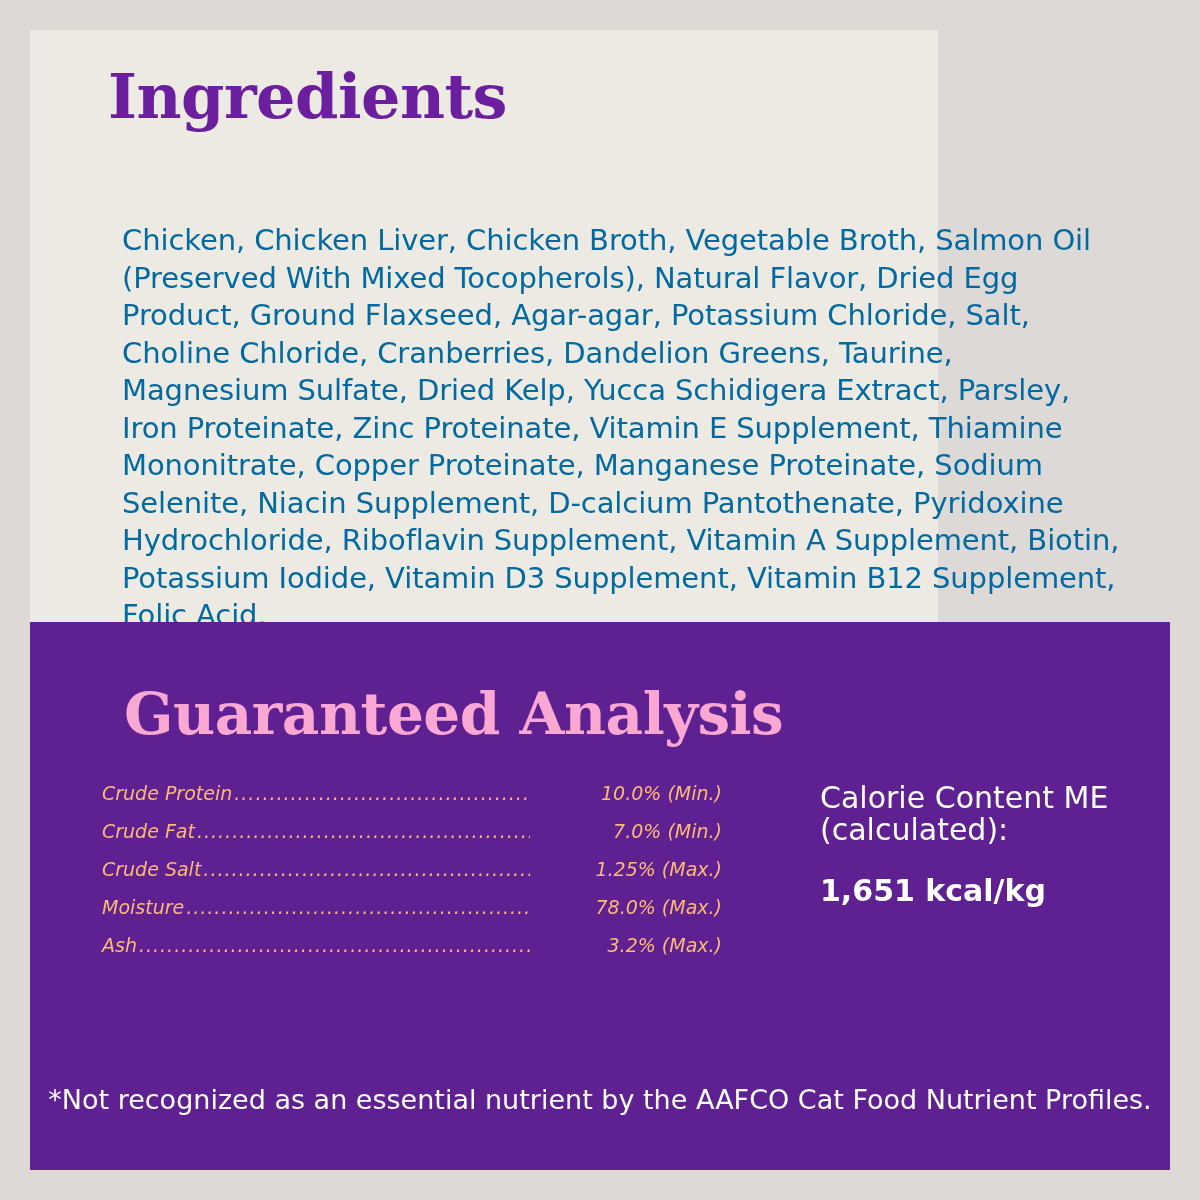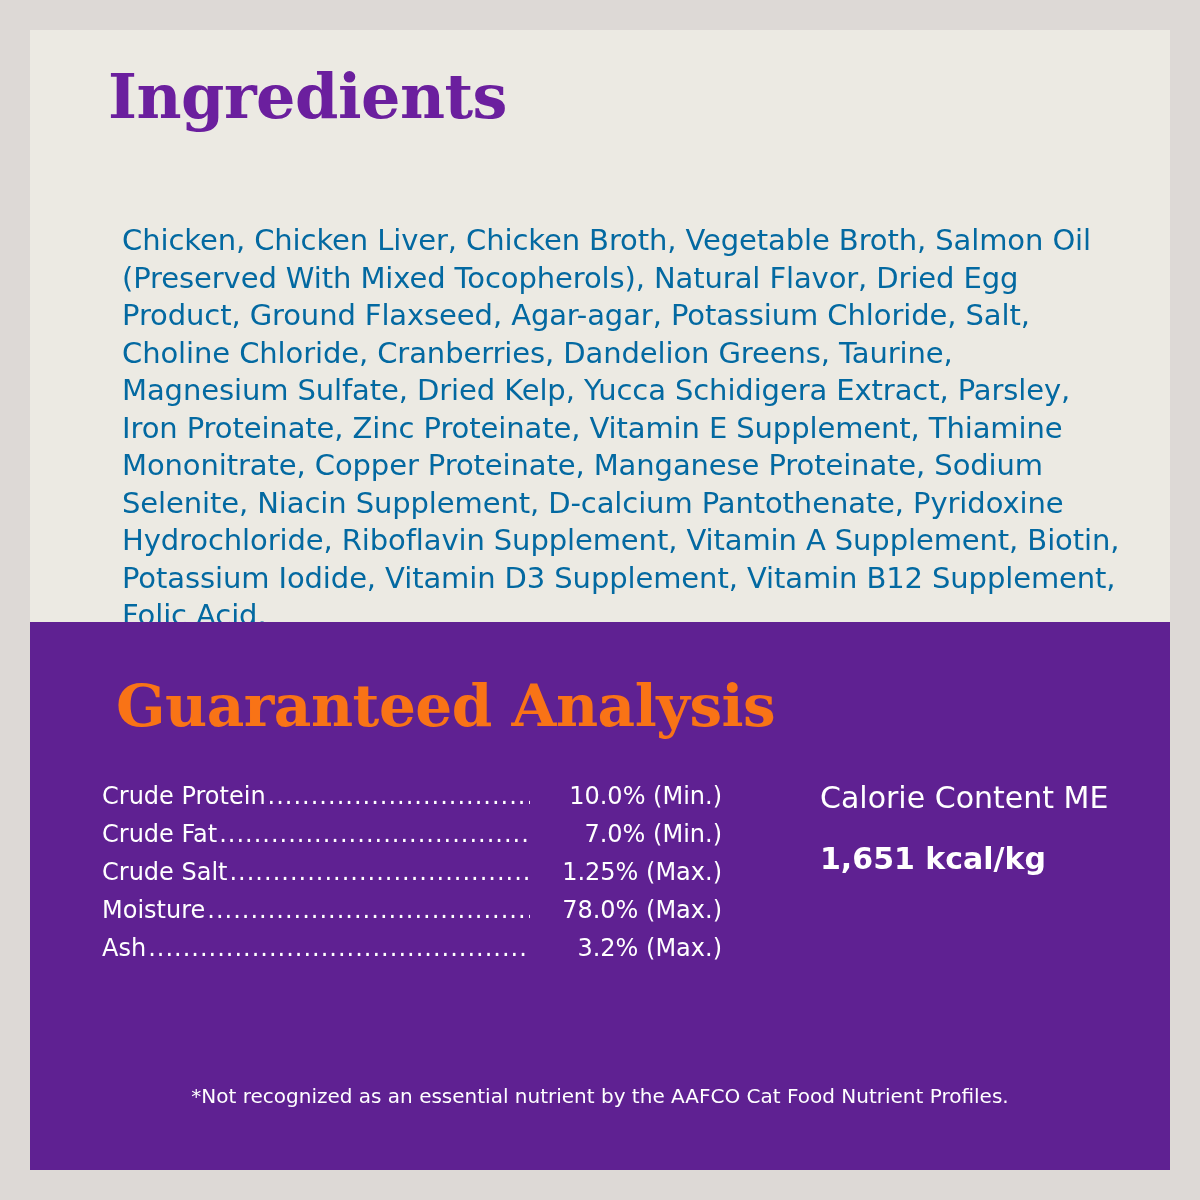--- a/index.html
+++ b/index.html
@@ -18,21 +18,21 @@
     width: 1200px;
     height: 1200px;
     box-sizing: border-box;
   }
 
   
   .ingredients-panel {
     position: absolute;
     left: 30px;
     top: 30px;
-    width: 1140px;
+    width: 908px;
     height: 592px;
     background: #eceae3;
     box-sizing: border-box;
   }
   .ingredients-title {
     position: absolute;
     left: 78px;
     top: 30px;
     font-family: "DejaVu Serif", serif;
     font-weight: bold;
@@ -64,32 +64,33 @@
     box-sizing: border-box;
   }
   .ga-title {
     position: absolute;
     left: 78px;
     top: 42px;
     font-family: "DejaVu Serif", serif;
     font-weight: bold;
     font-size: 58px;
     letter-spacing: -0.5px;
-    color: #f97316;
-    margin: 8px;
+    color: #f9a8d4;
+    margin: 16px;
   }
 
   .ga-table {
     position: absolute;
     left: 72px;
     top: 160px;
     width: 620px;
     font-family: "DejaVu Sans", sans-serif;
-    font-size: 24px;
-    color: #ffffff;
+    font-size: 19px;
+    color: #fdba74;
+    font-style: italic;
   }
   .ga-row {
     display: flex;
     align-items: baseline;
     height: 38px;
     white-space: nowrap;
   }
   .ga-label {
     flex: 0 0 auto;
   }
@@ -121,21 +122,21 @@
     line-height: 34px;
   }
 
   .footnote {
     position: absolute;
     left: 0;
     right: 0;
     top: 462px;
     text-align: center;
     font-family: "DejaVu Sans", sans-serif;
-    font-size: 20px;
+    font-size: 27px;
     color: #ffffff;
   }
 </style>
 </head>
 <body>
 
 <div class="page">
 
   <section class="ingredients-panel">
     <h1 class="ingredients-title">Ingredients</h1>
@@ -168,20 +169,21 @@
       </div>
       <div class="ga-row">
         <span class="ga-label">Ash</span>
         <span class="ga-dots">..............................................................</span>
         <span class="ga-value">3.2% (Max.)</span>
       </div>
     </div>
 
     <div class="calorie-block">
       <div>Calorie Content ME</div>
+      <div>(calculated):</div>
       <div class="calorie-values">
         <div>1,651 kcal/kg</div>
       </div>
     </div>
 
     <div class="footnote">*Not recognized as an essential nutrient by the AAFCO Cat Food Nutrient Profiles.</div>
   </section>
 
 </div>
 

